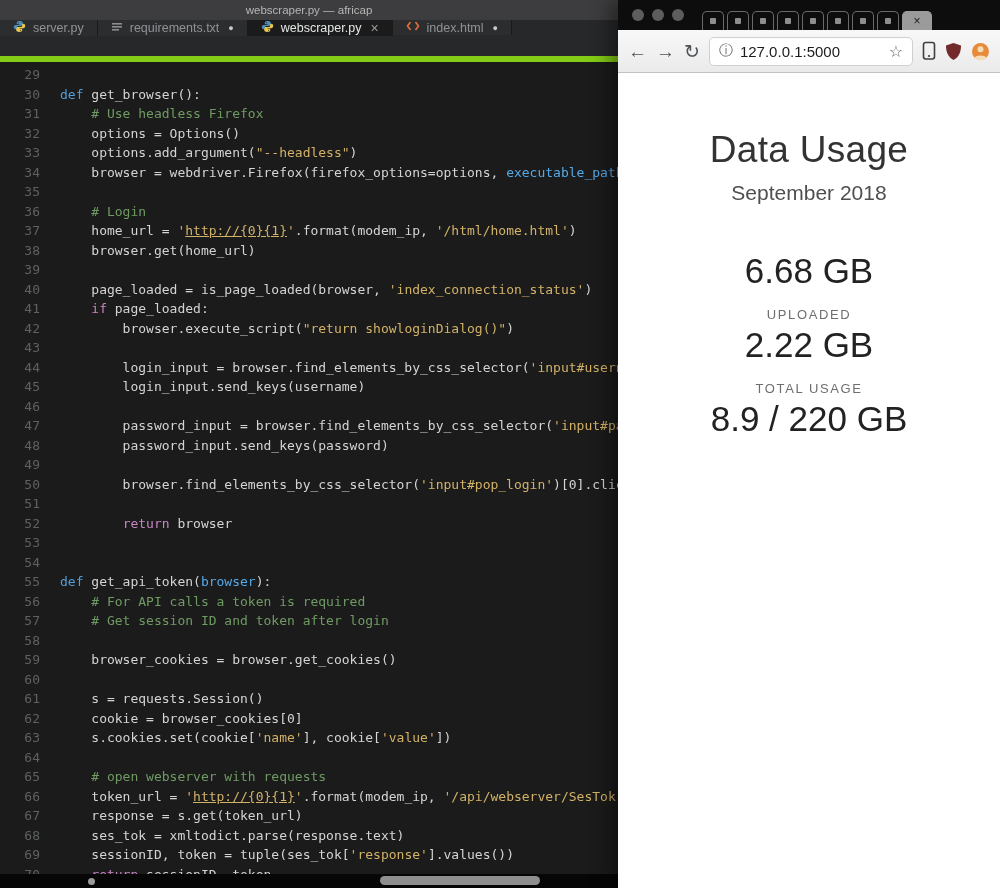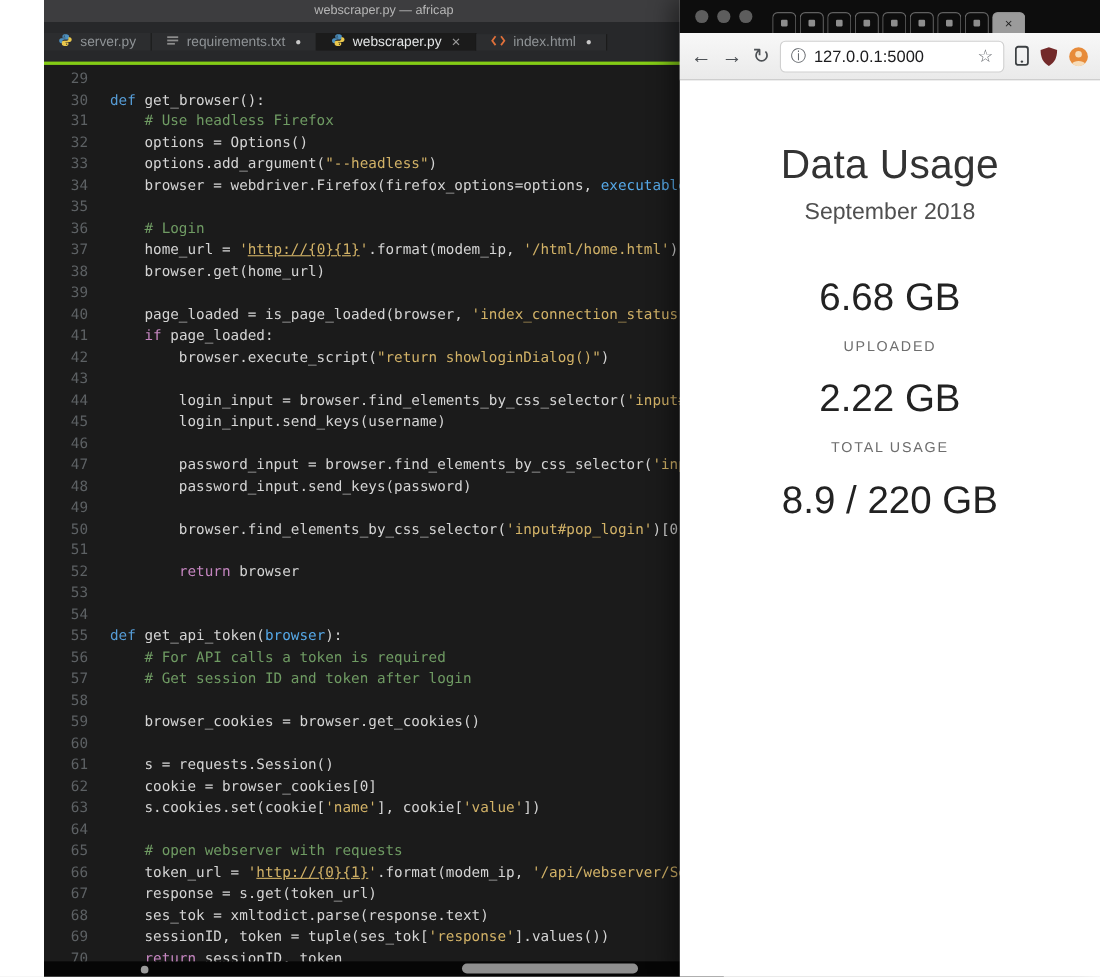--- a/index.html
+++ b/index.html
@@ -1,23 +1,23 @@
 <!DOCTYPE html>
 <html><head>
 <meta charset="utf-8">
 <style>
   html,body{margin:0;padding:0;width:1000px;height:888px;overflow:hidden;background:#fff;
     font-family:"Liberation Sans",sans-serif;}
   .screen{position:relative;width:1000px;height:888px;}
 
   
-  .editor{position:absolute;left:0;top:0;width:618px;height:888px;background:#1b1b1b;overflow:hidden;margin-left:40px;}
+  .editor{position:absolute;left:0;top:0;width:618px;height:888px;background:#1b1b1b;overflow:hidden;}
   .e-titlebar{height:20px;background:#3d3d3f;text-align:center;line-height:20px;
     font-size:11.5px;color:#b6b6b6;}
-  .e-tabs{height:36px;background:#27282a;display:flex;align-items:center;border-bottom:3px solid #84cc16;}
+  .e-tabs{height:36px;background:#27282a;display:flex;align-items:flex-start;border-bottom:6px solid #84cc16;}
   .etab{display:flex;align-items:center;gap:7px;padding:0 13px;font-size:12.5px;color:#8f9396;
     background:#2c2d2f;border-right:1px solid #1a1a1a;white-space:nowrap;cursor:default;}
   .etab.active{background:#1b1b1b;color:#e3e5e6;}
   .etab .mod{font-size:9px;color:#c8c8c8;margin-left:2px;}
   .etab .x{font-size:14px;color:#9a9a9a;margin-left:2px;}
   .e-code{padding-top:3px;font-family:"DejaVu Sans Mono","Liberation Mono",monospace;
     font-size:13px;line-height:19.5px;}
   .cl{white-space:pre;height:19.5px;}
   .ln{display:inline-block;width:40px;text-align:right;margin-right:20px;color:#5d6164;}
   .ct{color:#d4d4d4;text-align:center;}
@@ -51,21 +51,21 @@
   .info{color:#5f6368;font-size:14px;}
   .url{font-size:15px;color:#1c1c1e;white-space:nowrap;overflow:hidden;}
   .star{margin-left:auto;color:#5f6368;font-size:16px;}
   .extbtn{display:flex;align-items:center;justify-content:center;}
   .b-page{text-align:center;padding-top:56px;color:#333;}
   .pg-title{font-size:37px;font-weight:normal;color:#333;letter-spacing:0.3px;}
   .pg-sub{font-size:21px;color:#4f4f4f;margin-top:10px;}
   .stats{margin-top:46px;}
   .stat{margin-bottom:12px;}
   .stat-label{font-size:13px;letter-spacing:1.6px;color:#6e6e6e;margin-top:16px;}
-  .stat-value{font-size:35px;color:#222;margin-top:21px;}
+  .stat-value{font-size:35px;color:#222;margin-top:3px;}
 </style>
 </head>
 <body>
 
 <div class="screen">
 
   <div class="editor">
     <div class="e-titlebar">
       <span>webscraper.py — africap</span>
     </div>

